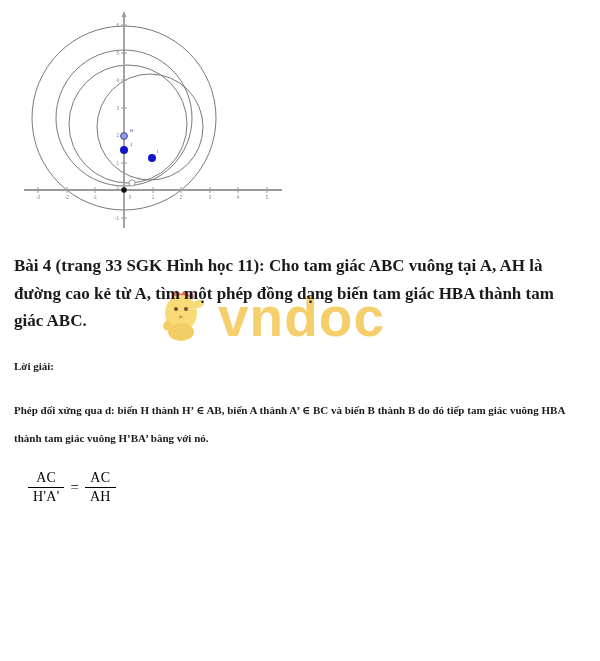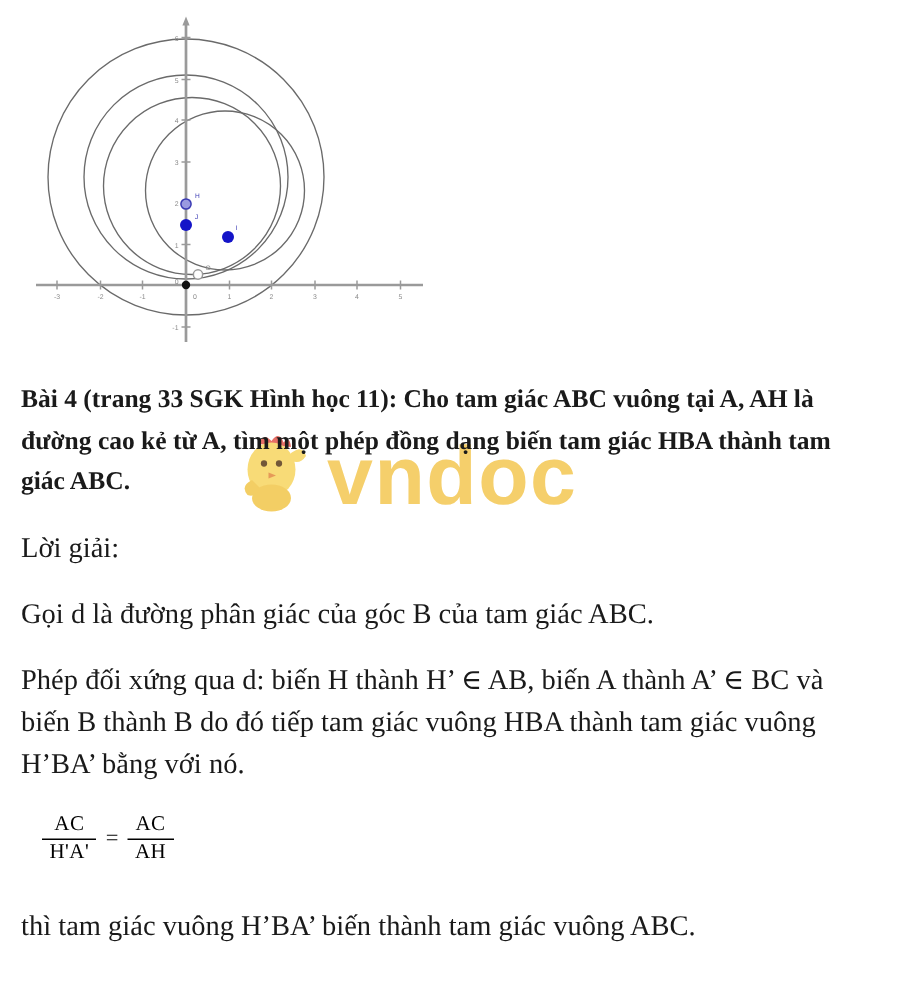--- a/index.html
+++ b/index.html
@@ -34,24 +34,25 @@
   
   #article {
     position: absolute;
     left: 0;
     top: 232px;
     width: 600px;
     padding: 0 14px;
     box-sizing: border-box;
   }
   .para {
-    font-size: 19px;
+    font-size: 11px;
     line-height: 28px;
     color: #1a1a1a;
     margin: 0;
+    font-weight: bold;
   }
   #problem-title {
     font-weight: bold;
     font-size: 17px;
     line-height: 27.5px;
     margin: 0;
     padding-top: 20px;
     position: relative;
     z-index: 3;
   }
@@ -205,31 +206,29 @@
 
   <text x="70" y="56" font-family="Liberation Sans, sans-serif" font-size="55" font-weight="bold" fill="#f5cf6b" letter-spacing="1">vndoc</text>
 </svg>
 
 <div id="article">
 
   <p id="problem-title" class="para">Bài 4 (trang 33 SGK Hình học 11): Cho tam giác ABC vuông tại A, AH là đường cao kẻ từ A, tìm một phép đồng dạng biến tam giác HBA thành tam giác ABC.</p>
 
   <p id="solution-label" class="para">Lời giải:</p>
 
-  <p id="given-line" class="para">Gọi d là đường phân giác của góc B của tam giác ABC.</p>
 
   <p id="symmetry-block" class="para">Phép đối xứng qua d: biến H thành H’ ∈ AB, biến A thành A’ ∈ BC và biến B thành B do đó tiếp tam giác vuông HBA thành tam giác vuông H’BA’ bằng với nó.</p>
 
 
   <div id="ratio-equation">
     <span class="frac">
       <span class="num">AC</span>
       <span class="den">H'A'</span>
     </span>
     <span class="eq-sign">=</span>
     <span class="frac">
       <span class="num">AC</span>
       <span class="den">AH</span>
     </span>
   </div>
 
-  <p id="conclusion-line" class="para">thì tam giác vuông H’BA’ biến thành tam giác vuông ABC.</p>
 </div>
 
 </body></html>

